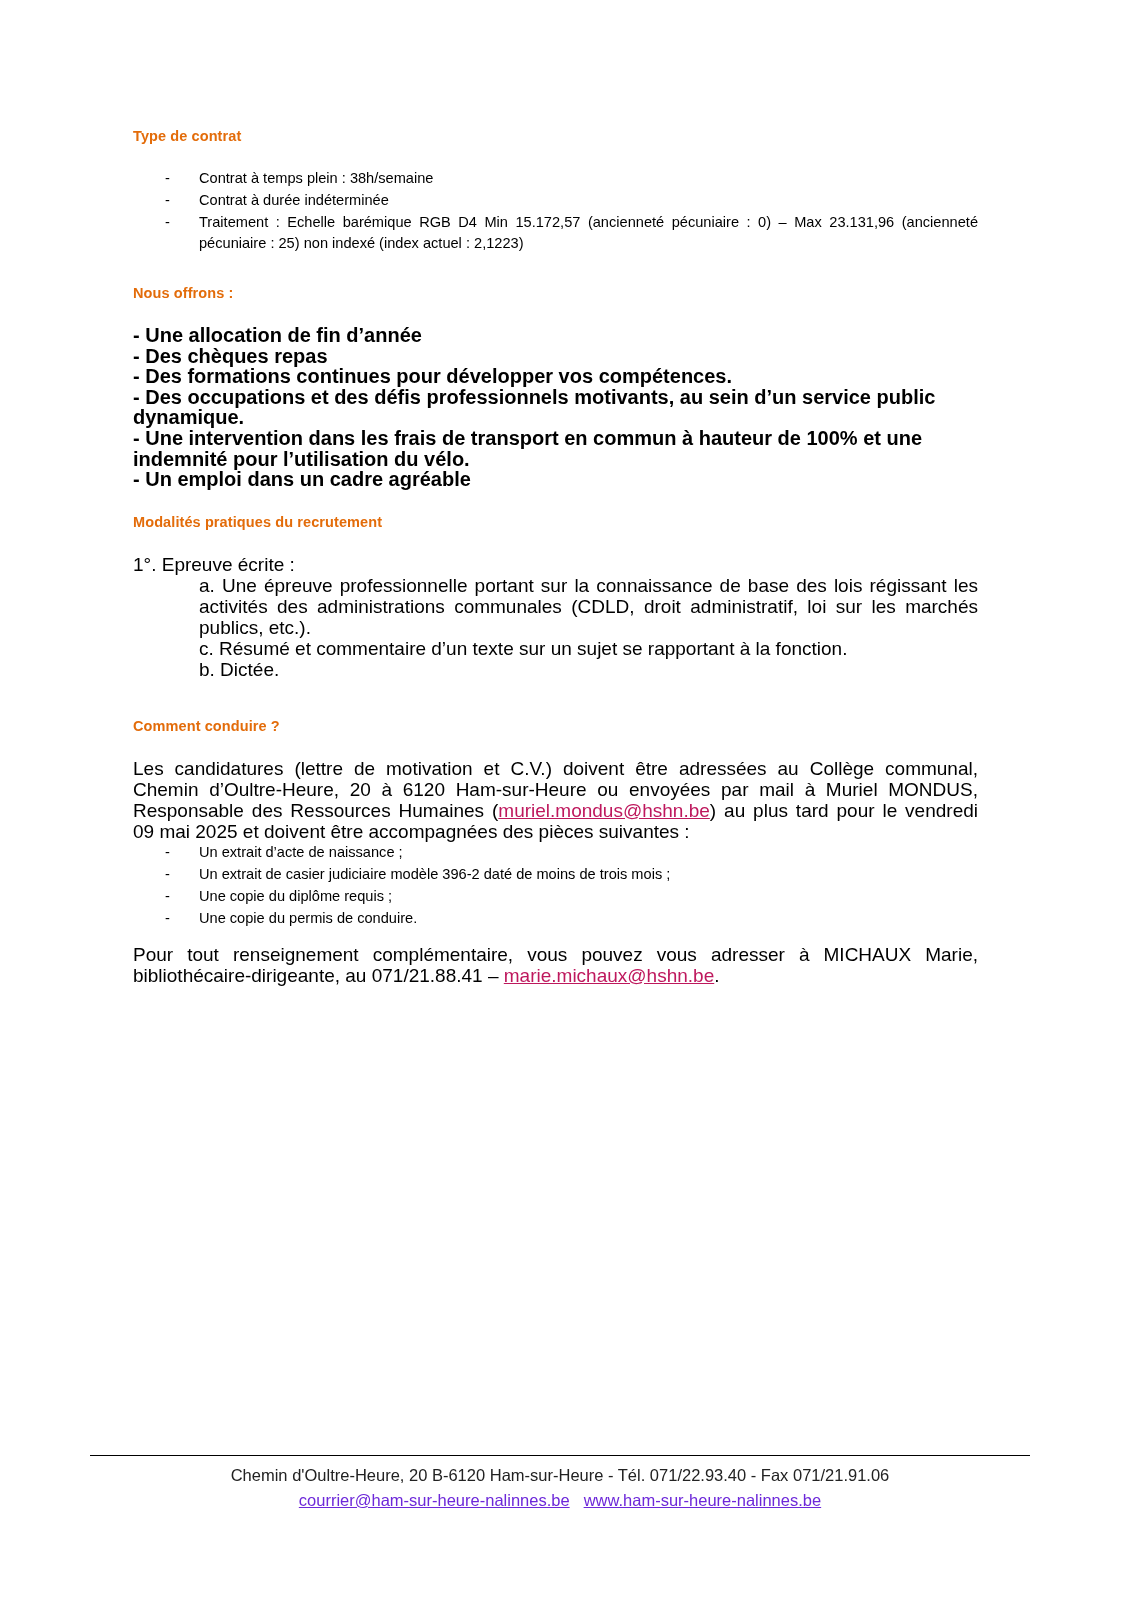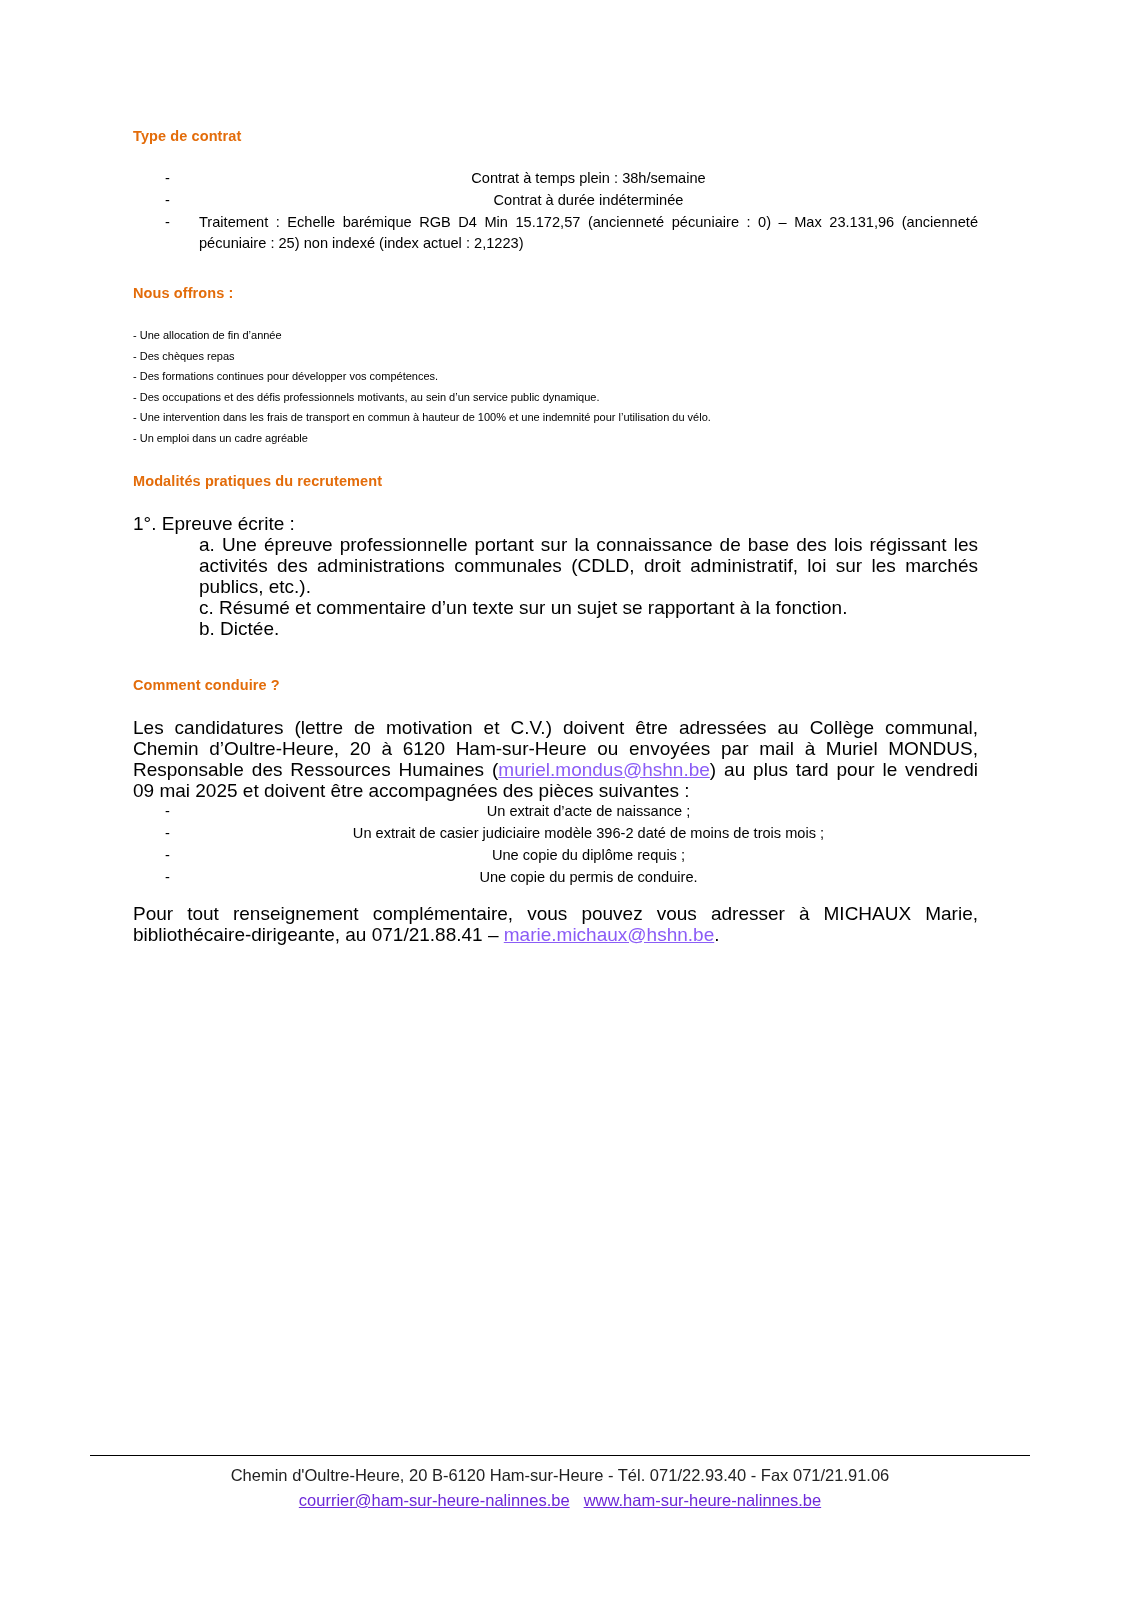--- a/index.html
+++ b/index.html
@@ -50,40 +50,40 @@
     line-height: 21px;
     margin-bottom: 1px;
   }
   ul.dash-list li .dash {
     position: absolute;
     left: 32px;
     top: 0;
   }
   ul.dash-list li .txt {
     display: block;
-    text-align: center;
   }
 
   .plain-line {
-    font-size: 11px;
+    font-size: 20px;
     line-height: 20.6px;
     margin: 0;
+    font-weight: bold;
   }
 
   p.para {
     font-size: 19px;
     line-height: 21px;
     margin: 0;
     text-align: justify;
   }
   p.para.indent-sub {
     margin-left: 66px;
   }
   .link {
-    color: #8b5cf6;
+    color: #be185d;
   }
 
   .footer {
     position: absolute;
     left: 90px;
     top: 1455px;
     width: 940px;
     text-align: center;
   }
   .footer .rule {

